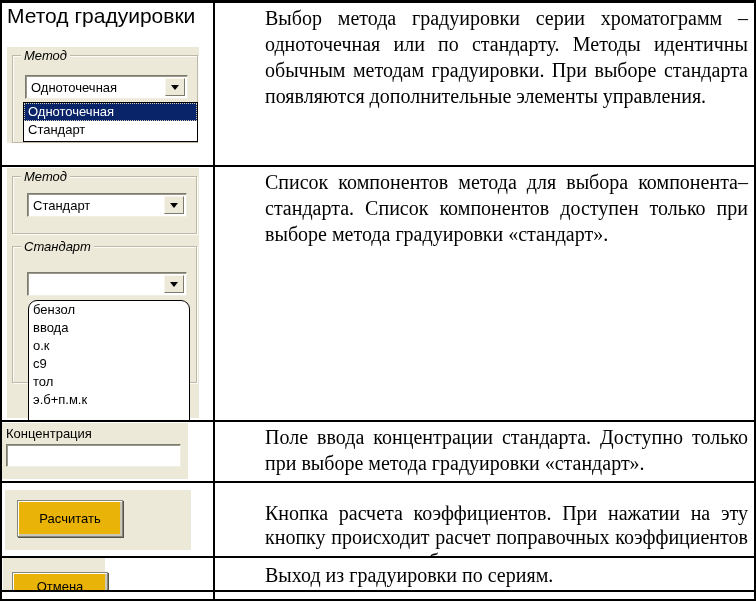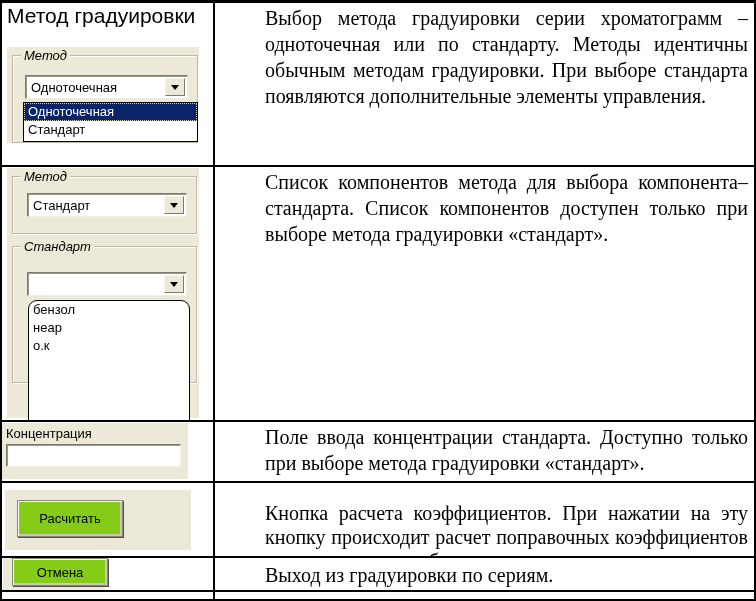--- a/index.html
+++ b/index.html
@@ -30,21 +30,21 @@
   .combo-text{position:absolute;left:5px;top:3px;right:22px;font-size:13px;line-height:17px;
               white-space:nowrap;overflow:hidden;}
   .combo-btn{position:absolute;top:2px;right:2px;bottom:2px;width:18px;background:#ece9d8;
              border:1px solid;border-color:#f8f6ec #7c7b6d #7c7b6d #f8f6ec;
              display:flex;align-items:center;justify-content:center;}
   .arrow-down{width:0;height:0;border-left:4px solid transparent;border-right:4px solid transparent;
               border-top:5px solid #000;}
   .listbox{background:#fff;border:1px solid #000;}
   .list-item{height:18px;line-height:18px;padding-left:4px;font-size:13px;white-space:nowrap;}
   .list-item.sel{background:#0a246a;color:#fff;outline:1px dotted #d6d2ba;outline-offset:-1px;}
-  .xp-btn{background:#84cc16;border:1px solid #87867a;
+  .xp-btn{background:#eab308;border:1px solid #87867a;
           box-shadow:inset 1px 1px 0 #ffffff, inset -2px -2px 0 #cbc8b8, 1px 1px 0 #55544a;
           display:flex;align-items:center;justify-content:center;
           font-family:"Liberation Sans",sans-serif;font-size:13px;}
   .input-field{font-family:"Liberation Sans",sans-serif;font-size:13px;padding:0 3px;outline:none;}
 </style>
 </head>
 <body>
 
 <div class="page">
   <div class="tbl">
@@ -86,22 +86,25 @@
           <span class="group-label">Стандарт</span>
         </div>
         <div class="abs sunken" style="left:25px;top:105px;width:160px;height:24px;">
           <span class="combo-text"></span>
           <span class="combo-btn">
             <span class="arrow-down"></span>
           </span>
         </div>
         <div class="abs listbox" style="left:26px;top:133px;width:162px;height:140px;border-radius:9px;">
           <div class="list-item">бензол</div>
-          <div class="list-item">неар</div>
+          <div class="list-item">ввода</div>
           <div class="list-item">о.к</div>
+          <div class="list-item">с9</div>
+          <div class="list-item">тол</div>
+          <div class="list-item">э.б+п.м.к</div>
         </div>
       </div>
       <div class="cr">Список компонентов метода для выбора компонента–стандарта. Список компонентов доступен только при выборе метода градуировки «стандарт».</div>
     </div>
 
     <div class="row r3">
       <div class="cl ui">
         <div class="abs panel" style="left:0;top:1px;width:186px;height:56px;"></div>
         <div class="abs" style="left:4px;top:4px;font-size:13px;">Концентрация</div>
         <input class="abs sunken input-field" style="left: 4px; top: 22px; width: 175px; height: 23px;" value="">
@@ -113,21 +116,21 @@
       <div class="cl ui">
         <div class="abs panel" style="left:3px;top:7px;width:186px;height:60px;"></div>
         <div class="abs xp-btn" style="left:15px;top:17px;width:106px;height:37px;">Расчитать</div>
       </div>
       <div class="cr">Кнопка расчета коэффициентов. При нажатии на эту кнопку происходит расчет поправочных коэффициентов и занесение их в таблицу градуировки.</div>
     </div>
 
     <div class="row r5">
       <div class="cl ui">
         <div class="abs panel" style="left:1px;top:0;width:102px;height:32px;"></div>
-        <div class="abs xp-btn" style="left:10px;top:0;width:96px;height:28px;">Отмена</div>
+        <div class="abs xp-btn" style="left:10px;top:14px;width:96px;height:28px;">Отмена</div>
       </div>
       <div class="cr">Выход из градуировки по сериям.</div>
     </div>
 
     <div class="row rstub">
       <div class="cl"></div>
       <div class="cr"></div>
     </div>
 
   </div>

